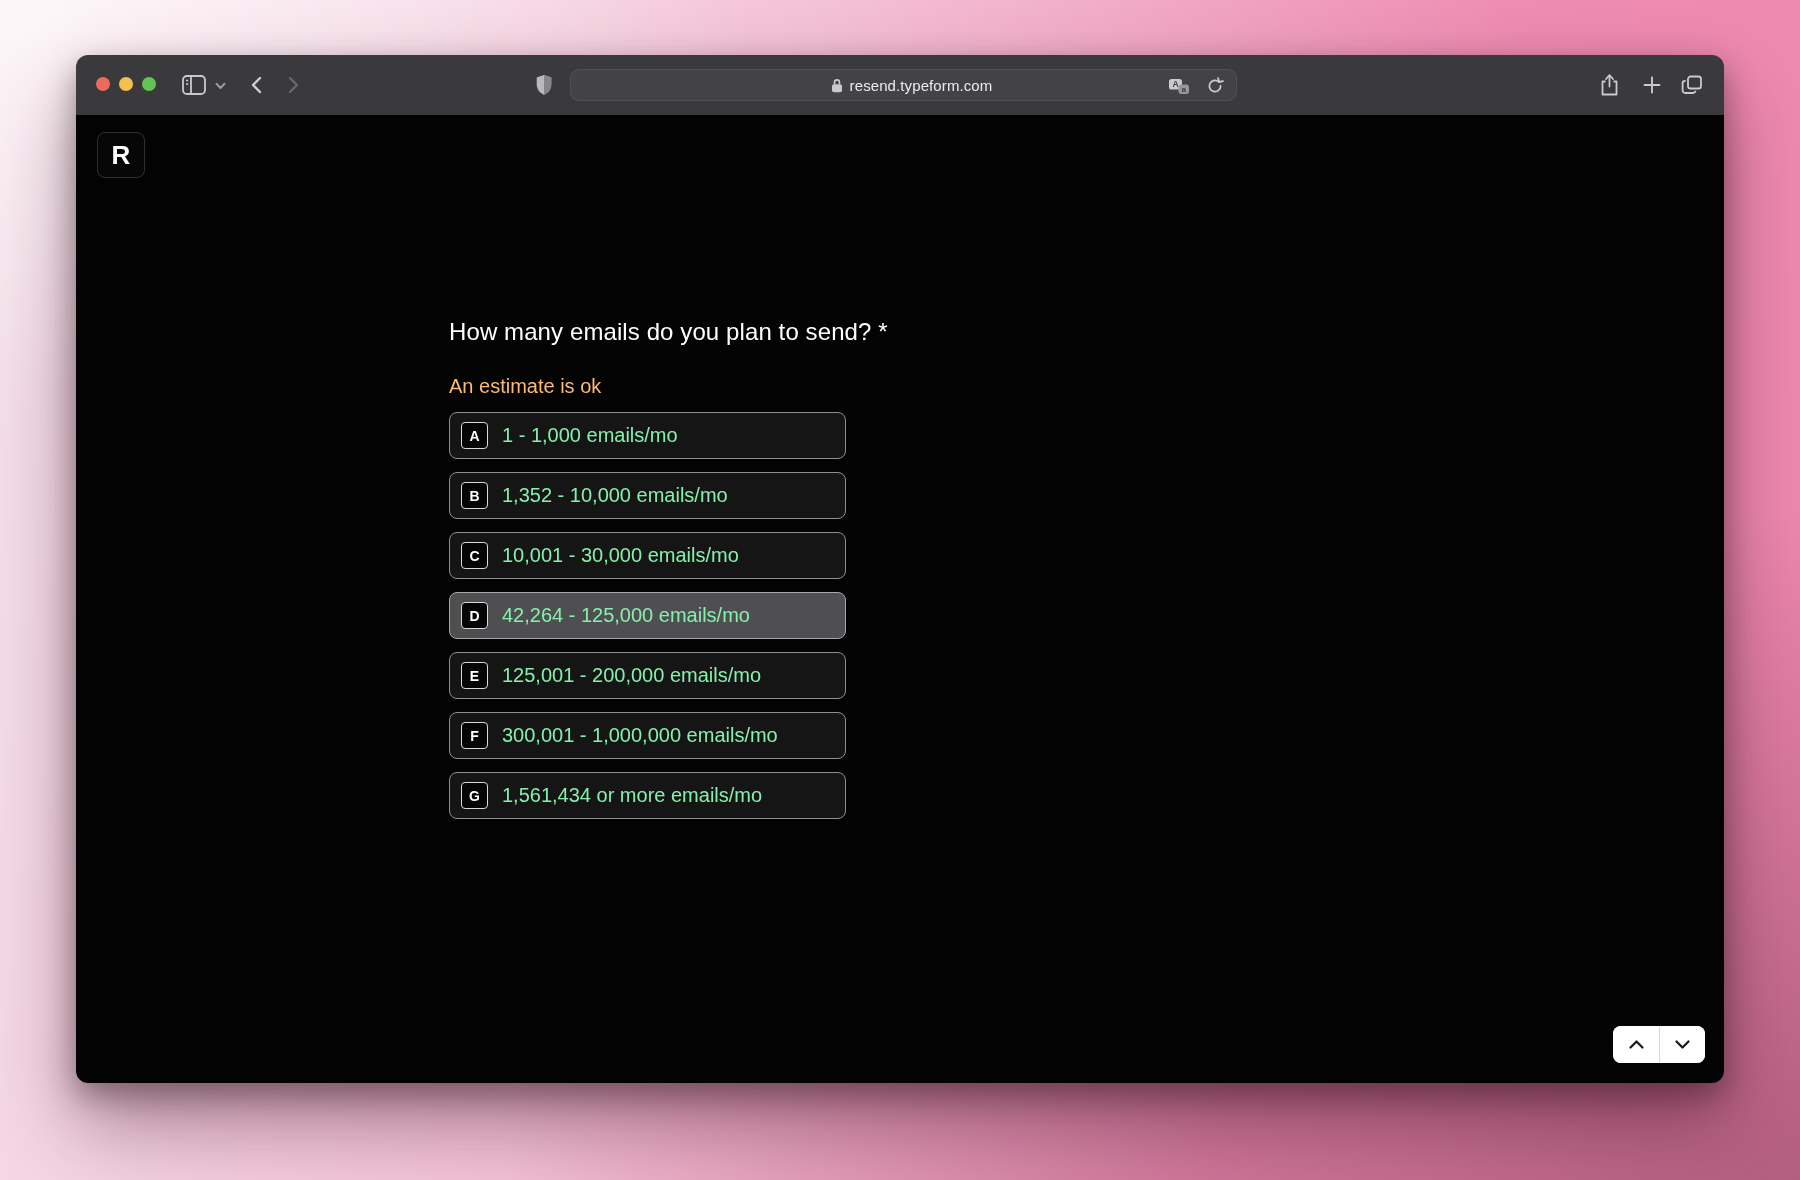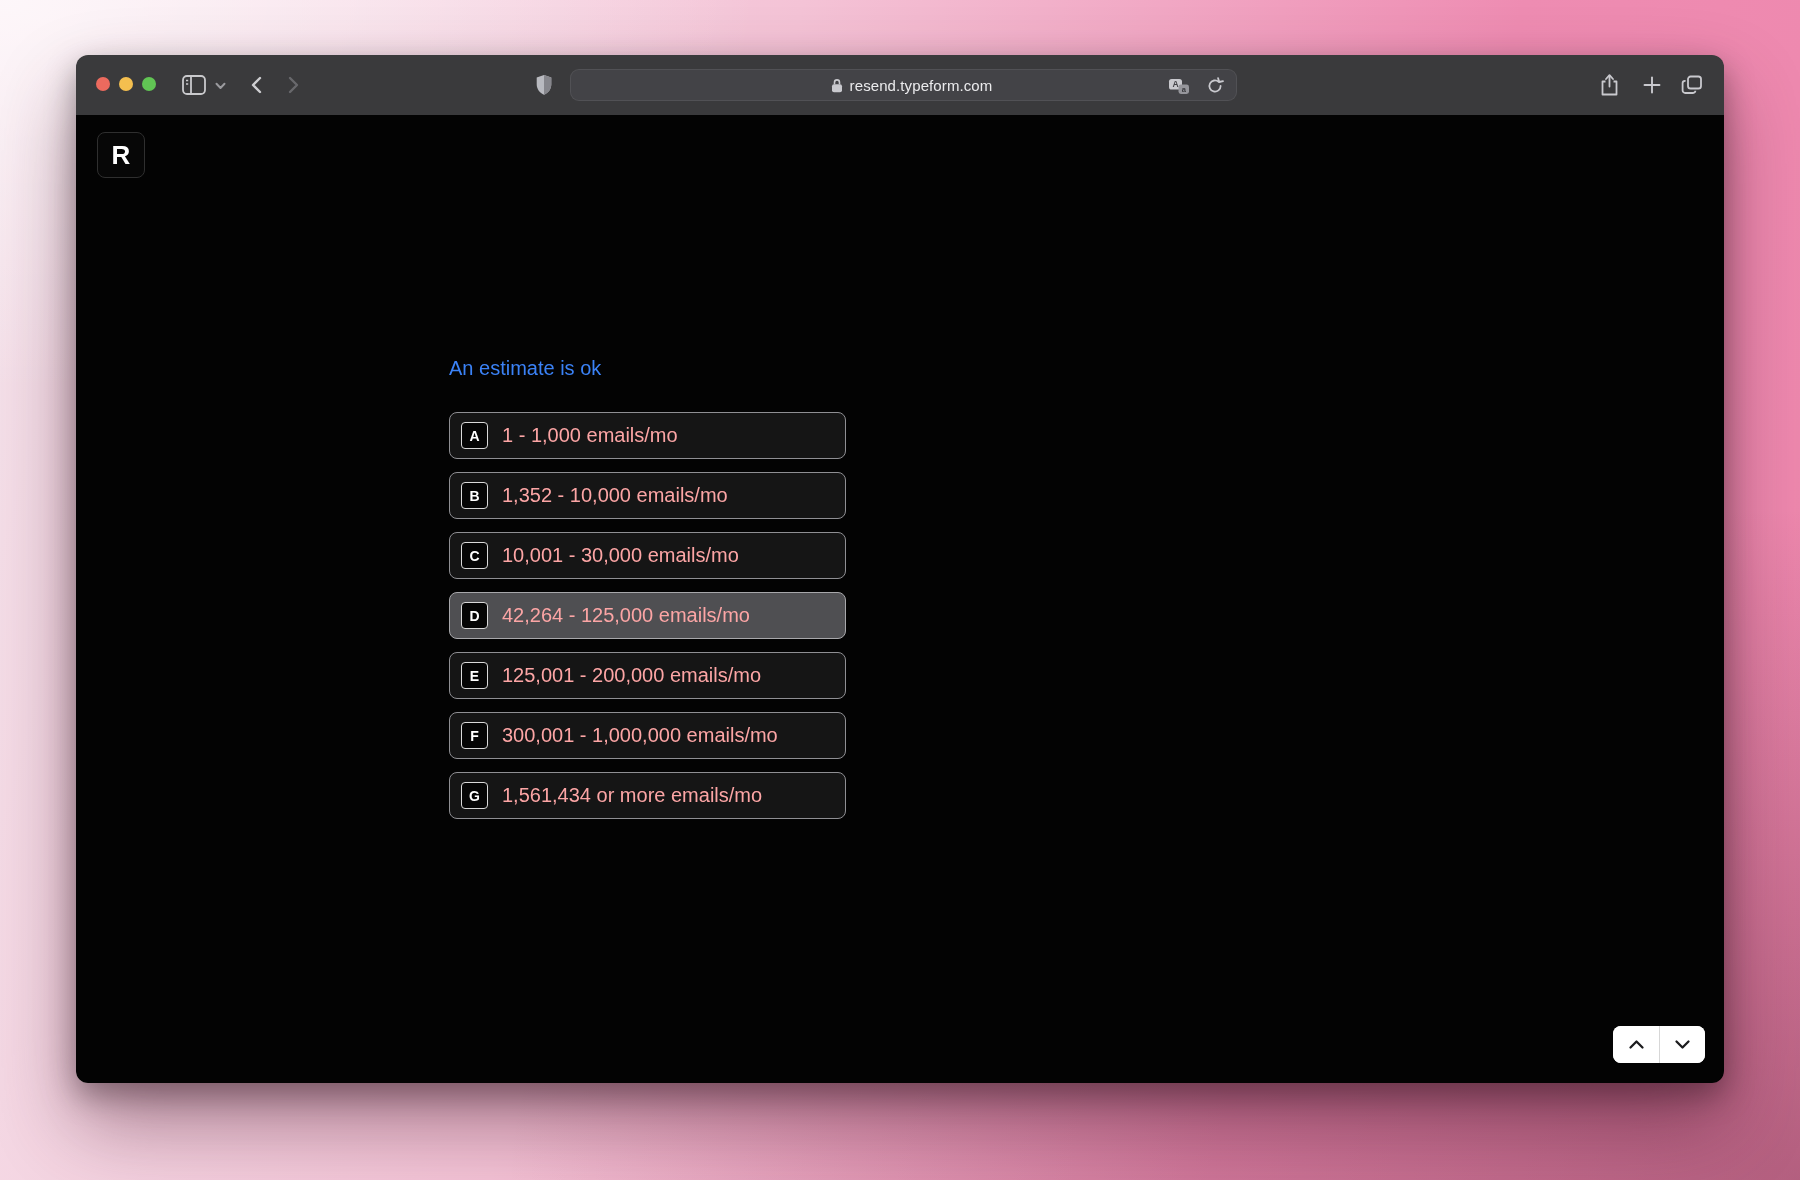--- a/index.html
+++ b/index.html
@@ -51,37 +51,37 @@
     position: absolute; left: 21px; top: 17px; width: 48px; height: 46px;
     background: #070707; border: 1px solid #2f2f2f; border-radius: 8px;
     display: flex; align-items: center; justify-content: center;
     color: #ffffff; font-size: 26px; font-weight: bold;
   }
   .qtitle {
     position: absolute; left: 373px; top: 203px;
     color: #ffffff; font-size: 24px; font-weight: 500; letter-spacing: 0.1px;
   }
   .qsub {
-    position: absolute; left: 373px; top: 242px;
-    color: #3b82f6; font-size: 20px;
+    position: absolute; left: 373px; top: 260px;
+    color: #fdba74; font-size: 20px;
   }
   .options { position: absolute; left: 373px; top: 297px; width: 397px; }
   .option {
     width: 397px; height: 47px; margin-bottom: 13px;
     background: #151515; border: 1px solid #8f8f93; border-radius: 8px;
     display: flex; align-items: center; padding-left: 11px; cursor: pointer;
   }
   .option.highlighted { background: #4f4f52; border-color: #a8a8ab; }
   .keybadge {
     width: 27px; height: 27px; flex: 0 0 27px;
     background: #050505; border: 1px solid #d9d9d9; border-radius: 4px;
     display: flex; align-items: center; justify-content: center;
     color: #ffffff; font-size: 14px; font-weight: bold;
   }
-  .optlabel { margin-left: 14px; color: #fca5a5; font-size: 20px; }
+  .optlabel { margin-left: 14px; color: #86efac; font-size: 20px; }
 
   .navpair {
     position: absolute; right: 19px; bottom: 20px; width: 92px; height: 37px;
     background: #ffffff; border-radius: 8px; display: flex; overflow: hidden;
   }
   .navbtn { width: 46px; height: 37px; display: flex; align-items: center; justify-content: center; cursor: pointer; background: #ffffff; border: none; }
   .navbtn + .navbtn { border-left: 1px solid #d7d7d7; }
 </style>
 </head>
 <body>
@@ -167,20 +167,24 @@
       </svg>
     </div>
   </div>
 
   <div class="content">
 
     <div class="logo">
       <span>R</span>
     </div>
 
+    <div class="qtitle">
+      <span>How many emails do you plan to send?</span>
+      <span>*</span>
+    </div>
     <div class="qsub">An estimate is ok</div>
 
     <div class="options">
       <div class="option">
         <span class="keybadge">A</span>
         <span class="optlabel">1 - 1,000 emails/mo</span>
       </div>
       <div class="option">
         <span class="keybadge">B</span>
         <span class="optlabel">1,352 - 10,000 emails/mo</span>

